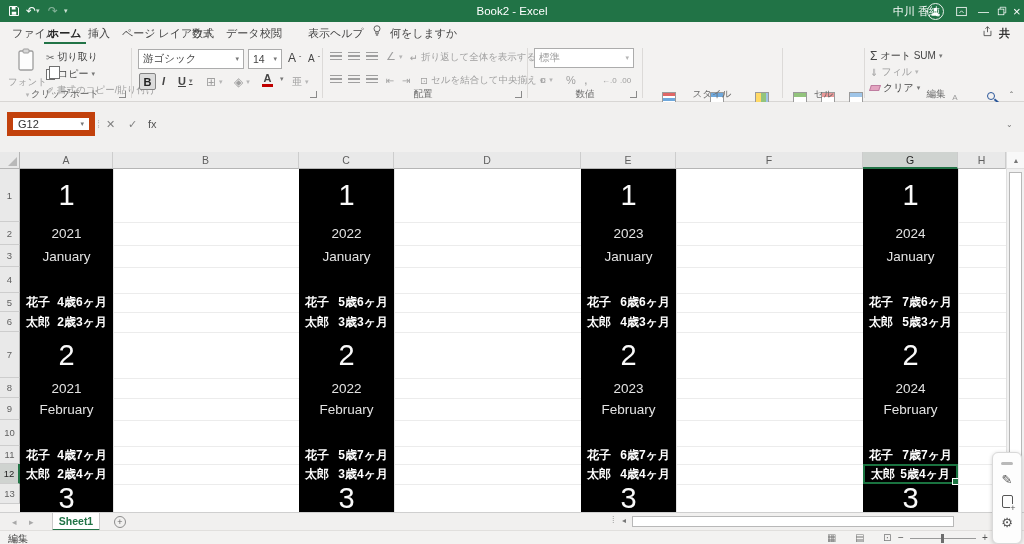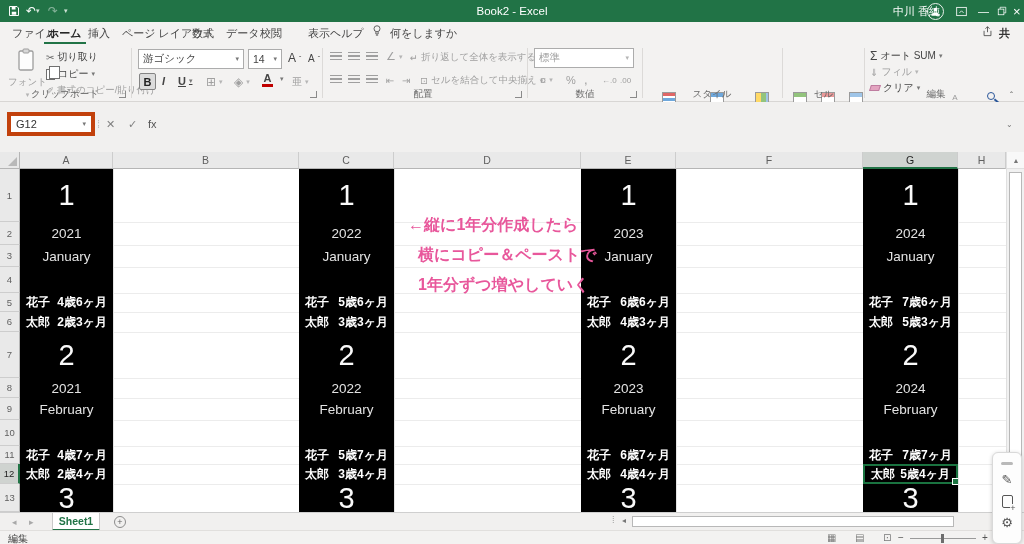--- a/index.html
+++ b/index.html
@@ -41,21 +41,21 @@
   .stylebtn { position:absolute; top:48px; text-align:center; font-size:8.5px; color:#9d9d9d; line-height:10px; }
   .stylebtn .mini-ic { margin-bottom:2px; }
   .eraser { display:inline-block; width:10px; height:6px; background:#e3a4c0; border:1px solid #bf7da0; transform:skewX(-18deg); }
   .mag { position:relative; display:inline-block; width:8px; height:8px; border:1.5px solid #2b579a; border-radius:50%; }
   .mag::after { content:""; position:absolute; left:6px; top:7px; width:5px; height:1.5px; background:#2b579a; transform:rotate(40deg); }
   .ic-copy { position:relative; display:inline-block; width:9px; height:11px; border:1px solid #707070; background:#fff; }
   .ic-copy::before { content:""; position:absolute; left:2px; top:-4px; width:9px; height:11px; border:1px solid #707070; background:#fff; }
 
   
   .fbar { position:absolute; left:0; top:102px; width:1024px; height:50px; background:#f1f0ef; }
-  .namebox { position:absolute; left:7px; top:10px; width:88px; height:24px; background:#fff; border:4px solid #c2410c; display:flex; align-items:center; justify-content:space-between; padding:0 5px; font-size:11px; color:#333; }
+  .namebox { position:absolute; left:7px; top:10px; width:88px; height:24px; background:#fff; border:6px solid #c2410c; display:flex; align-items:center; justify-content:space-between; padding:0 5px; font-size:11px; color:#333; }
   .fbtn { position:absolute; top:10px; height:24px; display:flex; align-items:center; font-size:11px; color:#808080; }
   .finput { position:absolute; left:163px; top:7px; width:855px; height:43px; background:#fff; border:1px solid #d2d0ce; font-size:11.5px; color:#111; padding:4px 8px; }
   .caret { display:inline-block; width:1px; height:13px; background:#000; vertical-align:-2px; margin-left:1px; }
 
   
   .corner { position:absolute; left:0; top:152px; width:20px; height:17px; background:#e9e9e9; border-right:1px solid #b5b5b5; border-bottom:1px solid #b5b5b5; }
   .corner::after { content:""; position:absolute; right:2px; bottom:2px; border-left:9px solid transparent; border-bottom:9px solid #b9b9b9; }
   .ch { position:absolute; top:152px; height:17px; background:#e9e9e9; border-right:1px solid #cdcdcd; border-bottom:1px solid #b5b5b5; font-size:10.5px; color:#5f5f5f; text-align:center; line-height:16px; }
   .ch.sel { background:#cfd3d0; border-bottom:2px solid #217346; color:#1f1f1f; }
   .rh { position:absolute; left:0; width:20px; background:#e9e9e9; border-right:1px solid #b5b5b5; border-bottom:1px solid #cdcdcd; font-size:9.5px; color:#5f5f5f; display:flex; align-items:center; justify-content:center; overflow:hidden; }
@@ -365,21 +365,21 @@
   <div class="rh" style="top:245px;height:22px">3</div>
   <div class="rh" style="top:267px;height:26px">4</div>
   <div class="rh" style="top:293px;height:19px">5</div>
   <div class="rh" style="top:312px;height:20px">6</div>
   <div class="rh" style="top:332px;height:46px">7</div>
   <div class="rh" style="top:378px;height:20px">8</div>
   <div class="rh" style="top:398px;height:22px">9</div>
   <div class="rh" style="top:420px;height:26px">10</div>
   <div class="rh" style="top:446px;height:18px">11</div>
   <div class="rh sel" style="top:464px;height:20px">12</div>
-  <div class="rh" style="top:484px;height:28px">13</div>
+  <div class="rh" style="top:484px;height:20px">13</div>
 
   <div class="sheet">
 
     <div class="gl-h" style="top:53px"></div>
       <div class="gl-h" style="top:76px"></div>
     <div class="gl-h" style="top:98px"></div>
       <div class="gl-h" style="top:124px"></div>
     <div class="gl-h" style="top:143px"></div>
       <div class="gl-h" style="top:163px"></div>
     <div class="gl-h" style="top:209px"></div>
@@ -501,25 +501,20 @@
           <span>花子</span>
           <span>7歳7ヶ月</span>
         </div>
       <div class="c-p h20 selcell">
           <span>太郎</span>
           <span>5歳4ヶ月</span>
         </div>
       <div class="c-day h28">3</div>
     </div>
 
-    <div class="annot" style="color:#e8579b">
-      <div>←縦に1年分作成したら</div>
-      <div class="ind">横にコピー＆ペーストで</div>
-      <div class="ind">1年分ずつ増やしていく</div>
-    </div>
   </div>
 
   <div class="vscroll">
     <div class="varrow" style="top:0">▲</div>
     <div class="vthumb"></div>
   </div>
 
   <div class="sheetbar">
     <div class="navarr" style="left:12px">◂</div>
     <div class="navarr" style="left:29px">▸</div>

